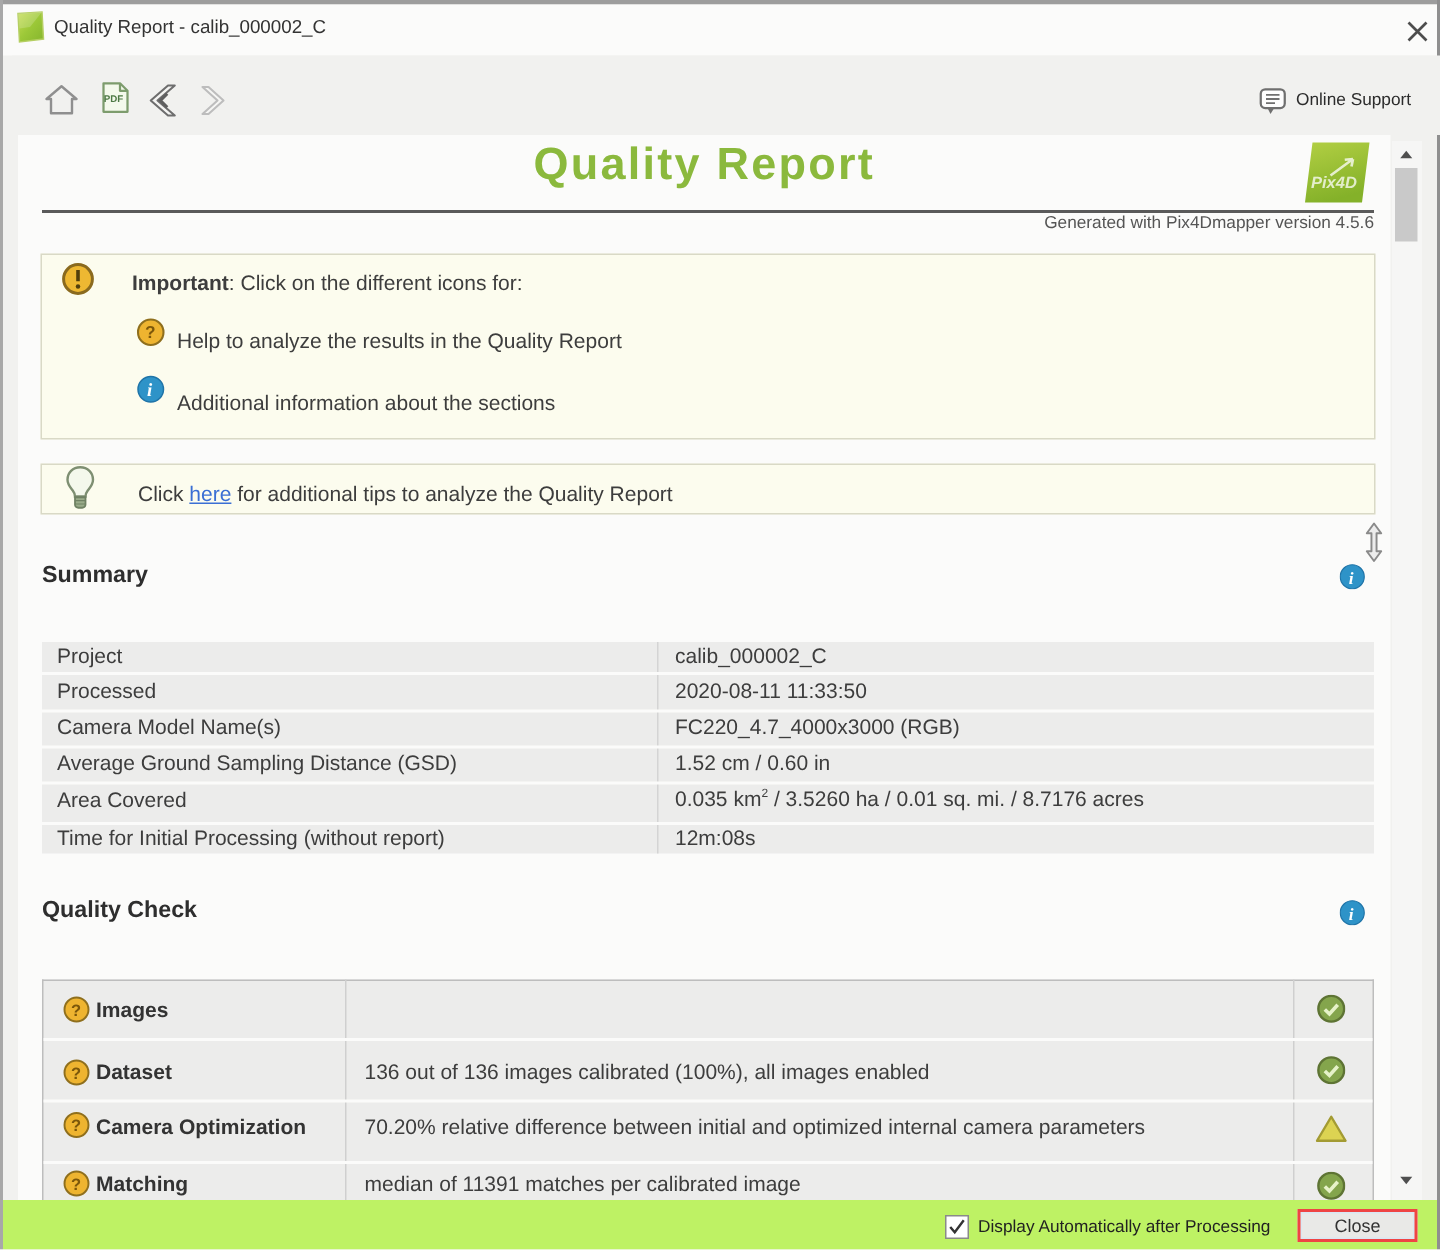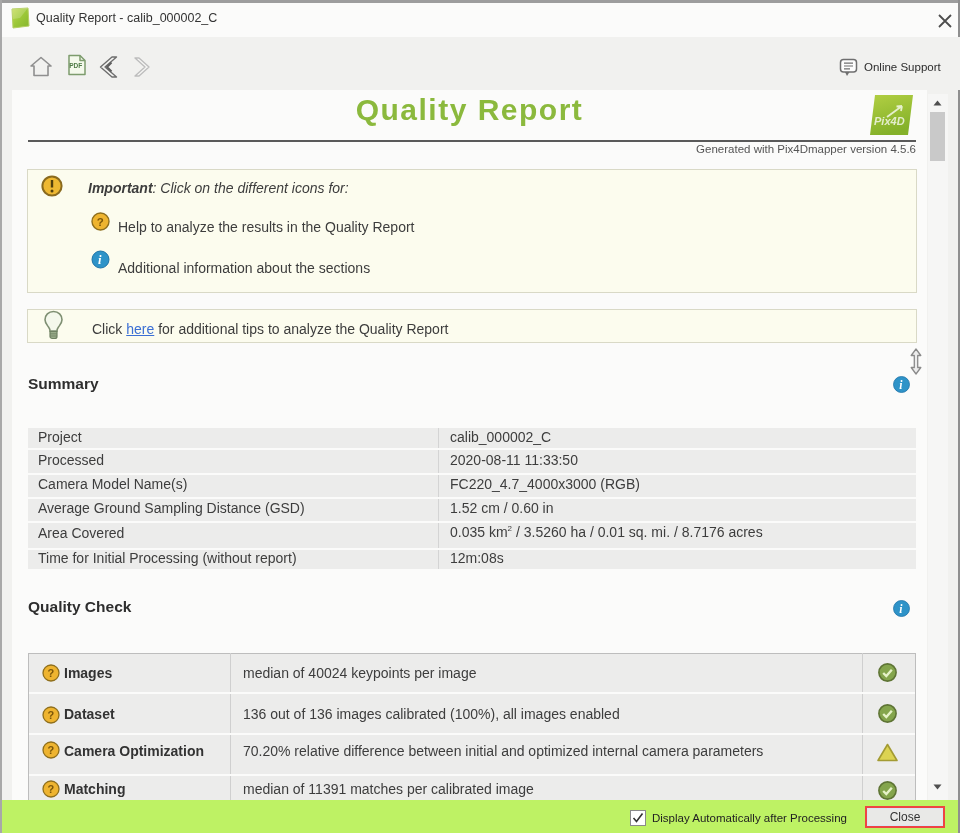--- a/index.html
+++ b/index.html
@@ -83,21 +83,21 @@
 
     <div class="abs" style="left:16px;top:49px;width:888px;height:2px;background:#5a5a5a;"></div>
     <div class="abs" style="left:0px;top:52px;width:904px;text-align:right;font-size:11.5px;color:#555;">Generated with Pix4Dmapper version 4.5.6</div>
 
     <div class="abs cream" style="left:15px;top:78px;width:890px;height:124px;"></div>
     <svg class="abs" style="left:29px;top:84px;" width="22" height="22" viewBox="0 0 22 22">
       <circle cx="11" cy="11" r="9.6" fill="#eeb832" stroke="#8a6a1e" stroke-width="2"></circle>
       <path d="M11 5 L11 12.5" stroke="#523f0c" stroke-width="2.4"></path>
       <circle cx="11" cy="16" r="1.5" fill="#523f0c"></circle>
     </svg>
-    <div class="abs" style="left:76px;top:89px;font-size:14px;color:#3d3d3d;font-style:italic;"><b>Important</b>: Click on the different icons for:</div>
+    <div class="abs" style="left:76px;top:89px;font-size:14px;color:#3d3d3d;"><b>Important</b>: Click on the different icons for:</div>
     <svg class="abs" style="left:79px;top:121px;" width="19" height="19" viewBox="0 0 19 19">
       <circle cx="9.5" cy="9.5" r="8.5" fill="#eeb430" stroke="#8f6f1d" stroke-width="1.4"></circle>
       <text x="5.7" y="13.6" font-family="Liberation Sans" font-size="11.5" font-weight="bold" fill="#7c570a">?</text>
     </svg>
     <div class="abs" style="left:106px;top:128px;font-size:14px;color:#3d3d3d;">Help to analyze the results in the Quality Report</div>
     <svg class="abs" style="left:79px;top:159px;" width="19" height="19" viewBox="0 0 19 19">
       <circle cx="9.5" cy="9.5" r="8.5" fill="#2e93c8" stroke="#1f74a8" stroke-width="1"></circle>
       <text x="7" y="14" font-family="Liberation Serif" font-size="12.5" font-weight="bold" font-style="italic" fill="#fff">i</text>
     </svg>
     <div class="abs" style="left:106px;top:169px;font-size:14px;color:#3d3d3d;">Additional information about the sections</div>
@@ -148,21 +148,20 @@
     <div class="abs" style="left:850px;top:562px;width:1px;height:147px;background:#cfcfcf;"></div>
     <div class="abs" style="left:17px;top:601px;width:886px;height:2px;background:#fbfbfa;"></div>
     <div class="abs" style="left:17px;top:642px;width:886px;height:2px;background:#fbfbfa;"></div>
     <div class="abs" style="left:17px;top:683px;width:886px;height:2px;background:#fbfbfa;"></div>
 
     <svg class="abs" style="left:30px;top:573px;" width="18" height="18" viewBox="0 0 18 18">
       <circle cx="9" cy="9" r="8" fill="#eeb430" stroke="#8f6f1d" stroke-width="1.3"></circle>
       <text x="5.4" y="13" font-family="Liberation Sans" font-size="11" font-weight="bold" fill="#7c570a">?</text>
     </svg>
     <div class="abs" style="left:52px;top:574px;font-size:14px;font-weight:bold;color:#333;">Images</div>
-    <div class="abs" style="left:231px;top:574px;font-size:14px;">median of 40024 keypoints per image</div>
     <svg class="abs" style="left:866px;top:572px;" width="19" height="19" viewBox="0 0 19 19">
       <circle cx="9.5" cy="9.5" r="8.6" fill="#84a54c" stroke="#5e7434" stroke-width="1.6"></circle>
       <path d="M5.2 10 L8.3 13 L13.8 6.8" fill="none" stroke="#e6f2c8" stroke-width="2.4"></path>
     </svg>
 
     <svg class="abs" style="left:30px;top:615px;" width="18" height="18" viewBox="0 0 18 18">
       <circle cx="9" cy="9" r="8" fill="#eeb430" stroke="#8f6f1d" stroke-width="1.3"></circle>
       <text x="5.4" y="13" font-family="Liberation Sans" font-size="11" font-weight="bold" fill="#7c570a">?</text>
     </svg>
     <div class="abs" style="left:52px;top:615px;font-size:14px;font-weight:bold;color:#333;">Dataset</div>

